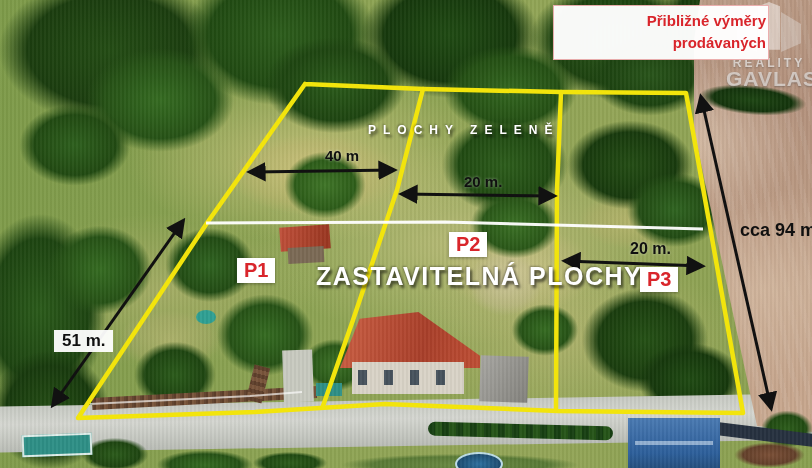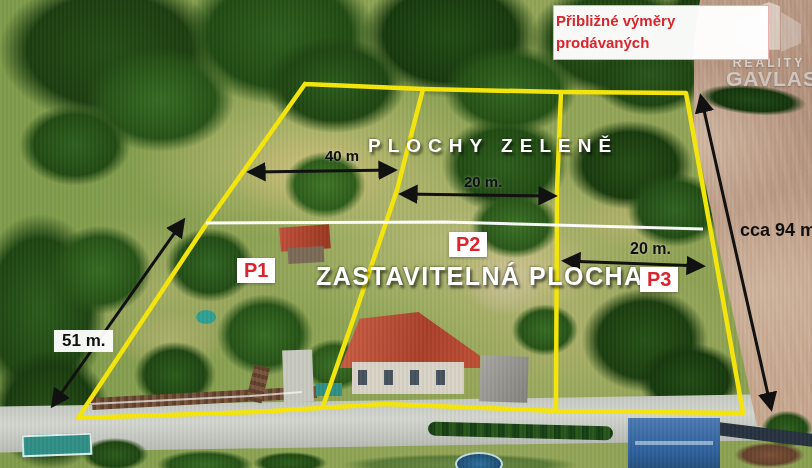--- a/index.html
+++ b/index.html
@@ -66,32 +66,32 @@
     background:radial-gradient(closest-side,#2b6f9e,#1d4c70);border:2px solid #bcdce6;}
   .pond{left:196px;top:310px;width:20px;height:14px;border-radius:50%;background:#2fa093;}
   .mulch{--c1:#7a4f36;--c2:#64402b;}
 
   
   svg.overlay{position:absolute;inset:0;pointer-events:none;}
 
   
   .lbl{position:absolute;white-space:nowrap;}
   .zone{color:#fff;font-weight:700;text-shadow:2px 3px 3px rgba(0,0,0,.6),-1px -1px 2px rgba(0,0,0,.3);}
-  .zone-green{left:368px;top:123px;font-size:19px;letter-spacing:7px;margin-top:12px;}
+  .zone-green{left:368px;top:123px;font-size:12px;letter-spacing:7px;}
   .zone-build{left:316px;top:262px;font-size:25px;letter-spacing:1.5px;}
   .plot-tag{background:#fff;color:#d9252b;font-weight:700;font-size:20px;
     padding:1px 7px;box-shadow:0 1px 3px rgba(0,0,0,.35);}
   .p1{left:237px;top:258px;} .p2{left:449px;top:232px;} .p3{left:640px;top:267px;}
   .meas{color:#101010;font-weight:700;font-size:15px;text-shadow:0 0 3px rgba(255,255,255,.45);}
   .m1{left:325px;top:147px;} .m2{left:464px;top:173px;} .m3{left:630px;top:240px;font-size:16px;}
   .m46{left:54px;top:330px;background:rgba(255,255,255,.95);padding:1px 8px;font-size:17px;text-shadow:none;}
   .m94{left:740px;top:220px;font-size:18px;text-shadow:none;}
 
   .title-box{left:553px;top:5px;width:210px;background:rgba(255,255,255,.97);
-    border:1px solid rgba(200,30,30,.35);padding:4px 2px 5px;text-align:left;
+    border:1px solid rgba(200,30,30,.35);padding:4px 2px 5px;text-align:right;
     color:#d9252b;font-weight:700;font-size:15px;line-height:1.45;white-space:normal;}
 
   
   .watermark{left:726px;top:0;width:86px;text-align:center;opacity:.78;}
   .gem{position:relative;margin:2px auto 0;width:64px;height:56px;}
   .gem i{position:absolute;display:block;}
   .gem .f1{left:0;top:10px;width:20px;height:40px;background:rgba(255,255,255,.5);
     clip-path:polygon(100% 0,100% 100%,0 78%,0 30%);}
   .gem .f2{left:21px;top:0;width:22px;height:52px;background:rgba(252,252,252,.62);
     clip-path:polygon(0 8%,50% 0,100% 8%,100% 92%,0 92%);}
@@ -193,21 +193,21 @@
     <g stroke="#111" stroke-width="3" fill="none">
       <line x1="250" y1="172" x2="394" y2="170" marker-start="url(#ah)" marker-end="url(#ah)"></line>
       <line x1="402" y1="194" x2="554" y2="196" marker-start="url(#ah)" marker-end="url(#ah)"></line>
       <line x1="565" y1="261" x2="702" y2="266" marker-start="url(#ah)" marker-end="url(#ah)"></line>
       <line x1="183" y1="221" x2="53" y2="405" marker-start="url(#ah)" marker-end="url(#ah)"></line>
       <line x1="701" y1="97" x2="771" y2="408" marker-start="url(#ah)" marker-end="url(#ah)"></line>
     </g>
   </svg>
 
   <div class="lbl zone zone-green">PLOCHY ZELENĚ</div>
-  <div class="lbl zone zone-build">ZASTAVITELNÁ PLOCHA</div>
+  <div class="lbl zone zone-build">ZASTAVITELNÁ PLOCHY</div>
 
   <div class="lbl plot-tag p1">P1</div>
   <div class="lbl plot-tag p2">P2</div>
   <div class="lbl plot-tag p3">P3</div>
 
   <div class="lbl meas m1">40 m</div>
   <div class="lbl meas m2">20 m.</div>
   <div class="lbl meas m3">20 m.</div>
   <div class="lbl meas m46">51 m.</div>
   <div class="lbl meas m94">cca 94 m.</div>

